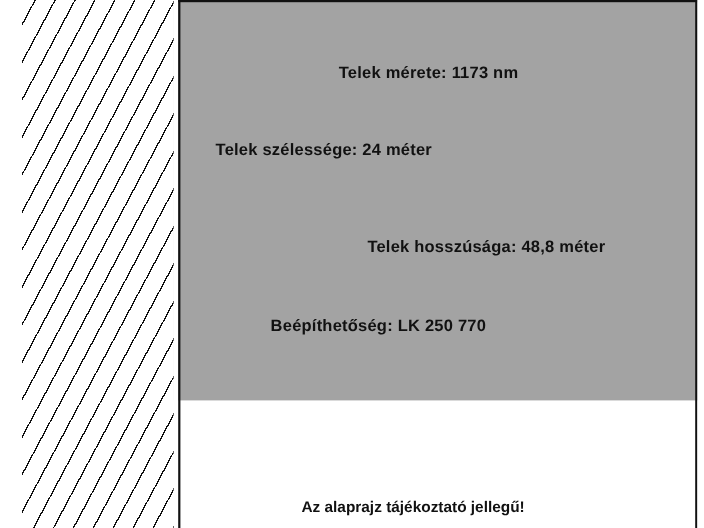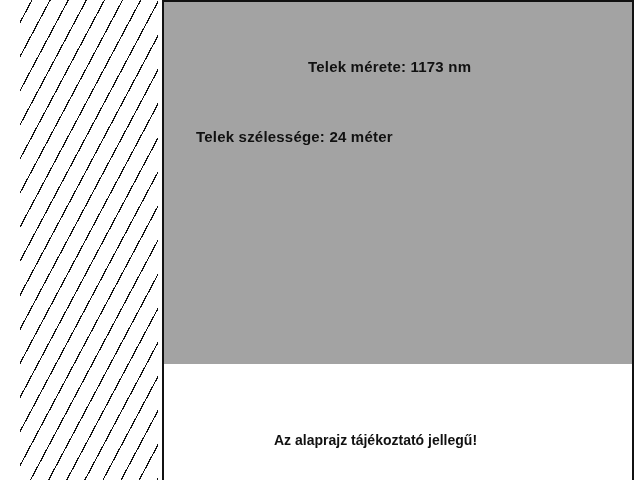--- a/index.html
+++ b/index.html
@@ -113,21 +113,21 @@
     font-size: 11.5px;
     font-weight: bold;
     color: #111111;
     white-space: nowrap;
     letter-spacing: 0.1px;
   }
 
   .footer {
     position: absolute;
     left: 108px;
-    top: 432px;
+    top: 452px;
     font-size: 14px;
     font-weight: bold;
     color: #111111;
     white-space: nowrap;
   }
 </style>
 </head>
 <body>
 
 <div class="sheet">
@@ -139,19 +139,21 @@
   <div class="frame-right"></div>
   <div class="frame-top"></div>
   <div class="right-gutter"></div>
 
   <div class="content">
 
     <div class="line l-size">Telek mérete: 1173 nm</div>
 
     <div class="line l-width">Telek szélessége: 24 méter</div>
 
+    <div class="line l-length">Telek hosszúsága: 48,8 méter</div>
 
+    <div class="line l-build">Beépíthetőség: LK 250 770</div>
 
 
     <div class="footer">Az alaprajz tájékoztató jellegű!</div>
 
   </div>
 </div>
 
 </body></html>

